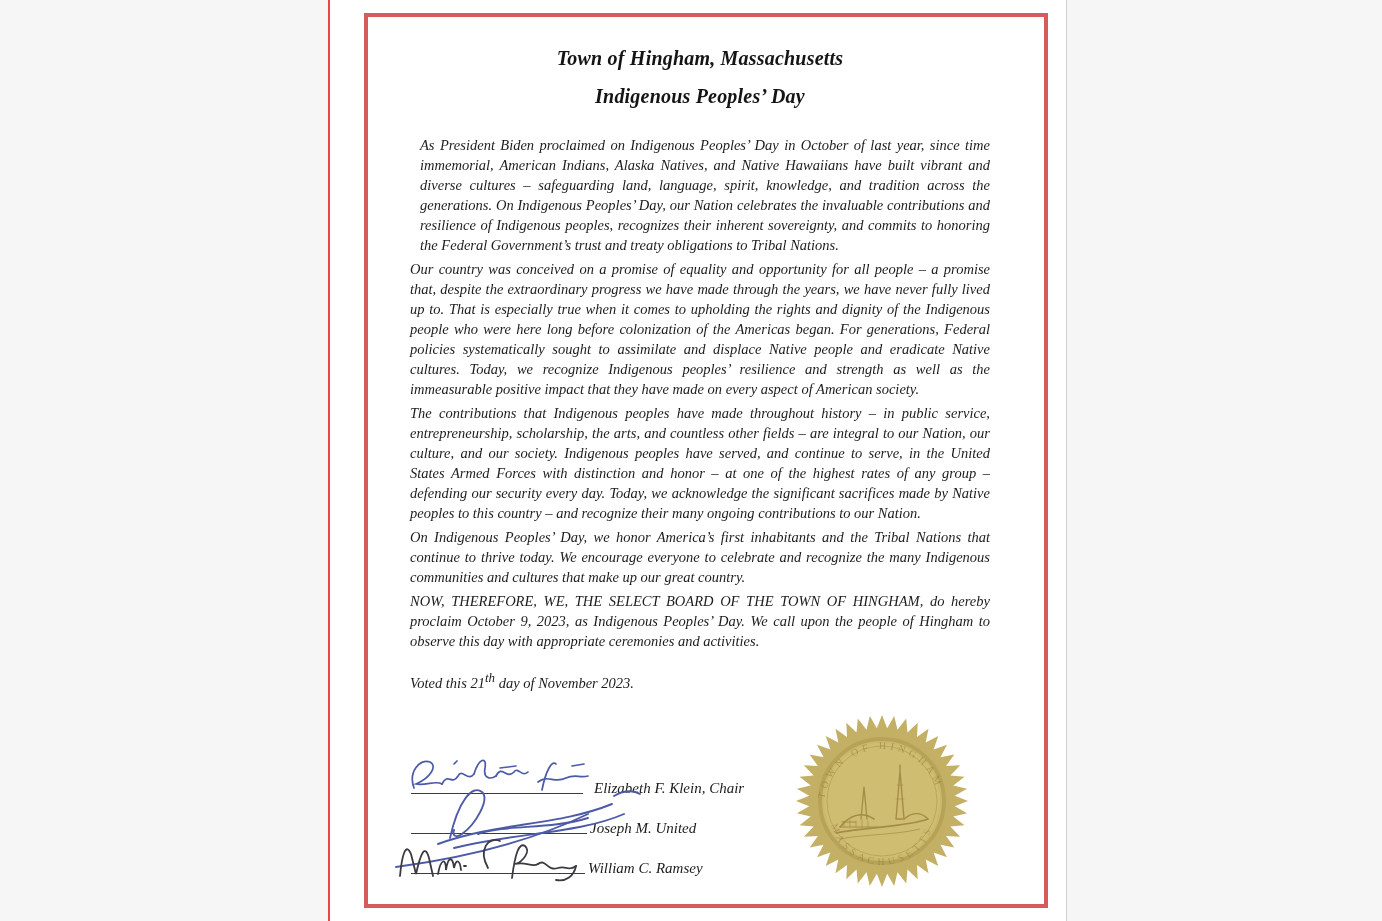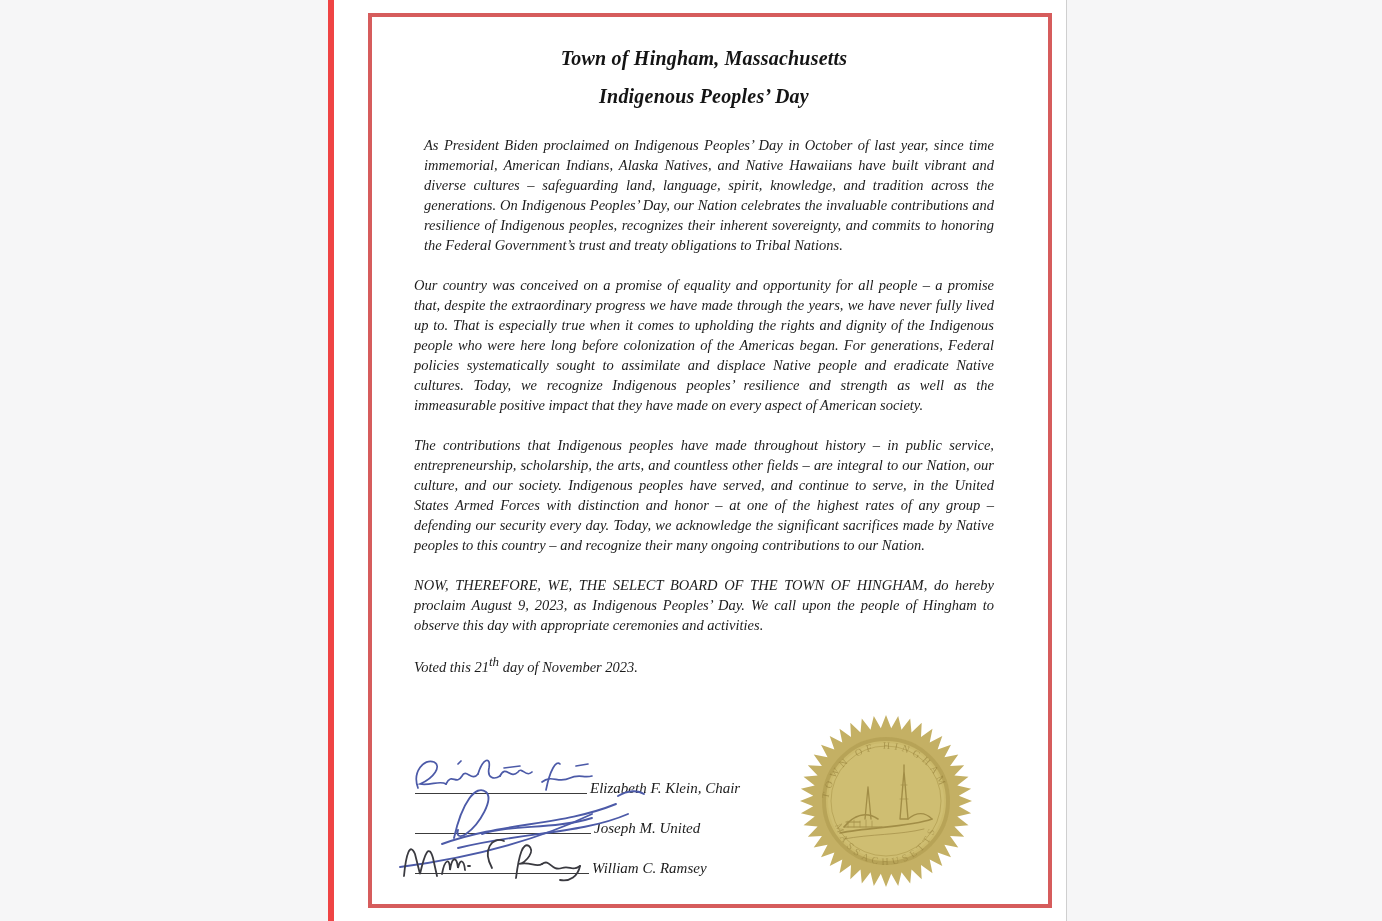--- a/index.html
+++ b/index.html
@@ -4,21 +4,21 @@
 <style>
   * { margin: 0; padding: 0; box-sizing: border-box; }
   html, body { width: 1382px; height: 921px; overflow: hidden; }
   body { background: #f6f6f7; font-family: "Liberation Serif", serif; }
 
   .viewer-bg { position: absolute; inset: 0; }
 
   .page {
     position: absolute; left: 328px; top: 0; width: 739px; height: 921px;
     background: #ffffff;
-    border-left: 6px solid #ef4444; border-right: 1px solid #cfcfcf;
+    border-left: 2px solid #ef4444; border-right: 1px solid #cfcfcf;
   }
 
   .frame {
     position: absolute; left: 34px; top: 13px; width: 684px; height: 895px;
     border: 4px solid #d65c5c;
   }
 
   .content {
     padding: 22px 54px 0 42px;
     font-style: italic;
@@ -27,33 +27,33 @@
     color: #1c1c1c;
   }
 
   .doc-title, .doc-subtitle {
     font-size: 20px; line-height: 26px; font-weight: bold; font-style: italic;
     text-align: center; letter-spacing: 0.2px; color: #141414;
   }
   .doc-title { margin-top: 6px; }
   .doc-subtitle { margin-top: 12px; }
 
-  .para { text-align: justify; margin-top: 20px; }
+  .para { text-align: justify; margin-top: 4px; }
   .para.first { margin-top: 26px; margin-left: 10px; }
 
   .voted { margin-top: 22px; }
   .voted sup { font-size: 13px; line-height: 0; vertical-align: super; }
 
   .sig-row { position: absolute; left: 81px; height: 18px; display: flex; align-items: flex-end; }
   .sig-row .rule { display: inline-block; height: 17px; border-bottom: 1.5px solid #3c3c3c; }
   .sig-row .sig-name {
     font-style: italic; font-size: 15px; color: #1c1c1c;
     padding-left: 3px; transform: translateY(3px); white-space: nowrap;
   }
-  .sig-row-1 { top: 776px; } .sig-row-1 .rule { width: 172px; }
+  .sig-row-1 { top: 776px; gap: 8px; } .sig-row-1 .rule { width: 172px; }
   .sig-row-2 { top: 816px; } .sig-row-2 .rule { width: 176px; }
   .sig-row-3 { top: 856px; text-align: right; } .sig-row-3 .rule { width: 174px; }
 
   .sig-svg { position: absolute; overflow: visible; }
   .sig-1 { left: 76px; top: 754px; }
   .sig-2 { left: 58px; top: 774px; }
   .sig-3 { left: 58px; top: 828px; }
 
   .seal { position: absolute; left: 466px; top: 715px; }
   .seal-arc-text { font-family: "Liberation Serif", serif; font-size: 10px; letter-spacing: 4px; }
@@ -67,21 +67,22 @@
 
     <div class="frame">
       <div class="content">
 
         <div class="doc-title">Town of Hingham, Massachusetts</div>
         <div class="doc-subtitle">Indigenous Peoples’ Day</div>
 
         <p class="para first">As President Biden proclaimed on Indigenous Peoples’ Day in October of last year, since time immemorial, American Indians, Alaska Natives, and Native Hawaiians have built vibrant and diverse cultures – safeguarding land, language, spirit, knowledge, and tradition across the generations.  On Indigenous Peoples’ Day, our Nation celebrates the invaluable contributions and resilience of Indigenous peoples, recognizes their inherent sovereignty, and commits to honoring the Federal Government’s trust and treaty obligations to Tribal Nations.</p>
         <p class="para">Our country was conceived on a promise of equality and opportunity for all people – a promise that, despite the extraordinary progress we have made through the years, we have never fully lived up to.  That is especially true when it comes to upholding the rights and dignity of the Indigenous people who were here long before colonization of the Americas began.  For generations, Federal policies systematically sought to assimilate and displace Native people and eradicate Native cultures.  Today, we recognize Indigenous peoples’ resilience and strength as well as the immeasurable positive impact that they have made on every aspect of American society.</p>
         <p class="para">The contributions that Indigenous peoples have made throughout history – in public service, entrepreneurship, scholarship, the arts, and countless other fields – are integral to our Nation, our culture, and our society.  Indigenous peoples have served, and continue to serve, in the United States Armed Forces with distinction and honor – at one of the highest rates of any group – defending our security every day. Today, we acknowledge the significant sacrifices made by Native peoples to this country – and recognize their many ongoing contributions to our Nation.</p>
-        <p class="para">NOW, THEREFORE, WE, THE SELECT BOARD OF THE TOWN OF HINGHAM, do hereby proclaim August 9, 2023, as Indigenous Peoples’ Day.  We call upon the people of Hingham to observe this day with appropriate ceremonies and activities.</p>
+        <p class="para">On Indigenous Peoples’ Day, we honor America’s first inhabitants and the Tribal Nations that continue to thrive today.  We encourage everyone to celebrate and recognize the many Indigenous communities and cultures that make up our great country.</p>
+        <p class="para">NOW, THEREFORE, WE, THE SELECT BOARD OF THE TOWN OF HINGHAM, do hereby proclaim October 9, 2023, as Indigenous Peoples’ Day.  We call upon the people of Hingham to observe this day with appropriate ceremonies and activities.</p>
 
         <p class="voted"><span>Voted this 21</span><sup>th</sup><span> day of November 2023.</span></p>
 
       </div>
     </div>
 
     <div class="sig-row sig-row-1">
       <span class="rule"></span>
       <span class="sig-name">Elizabeth F. Klein, Chair</span>
     </div>

